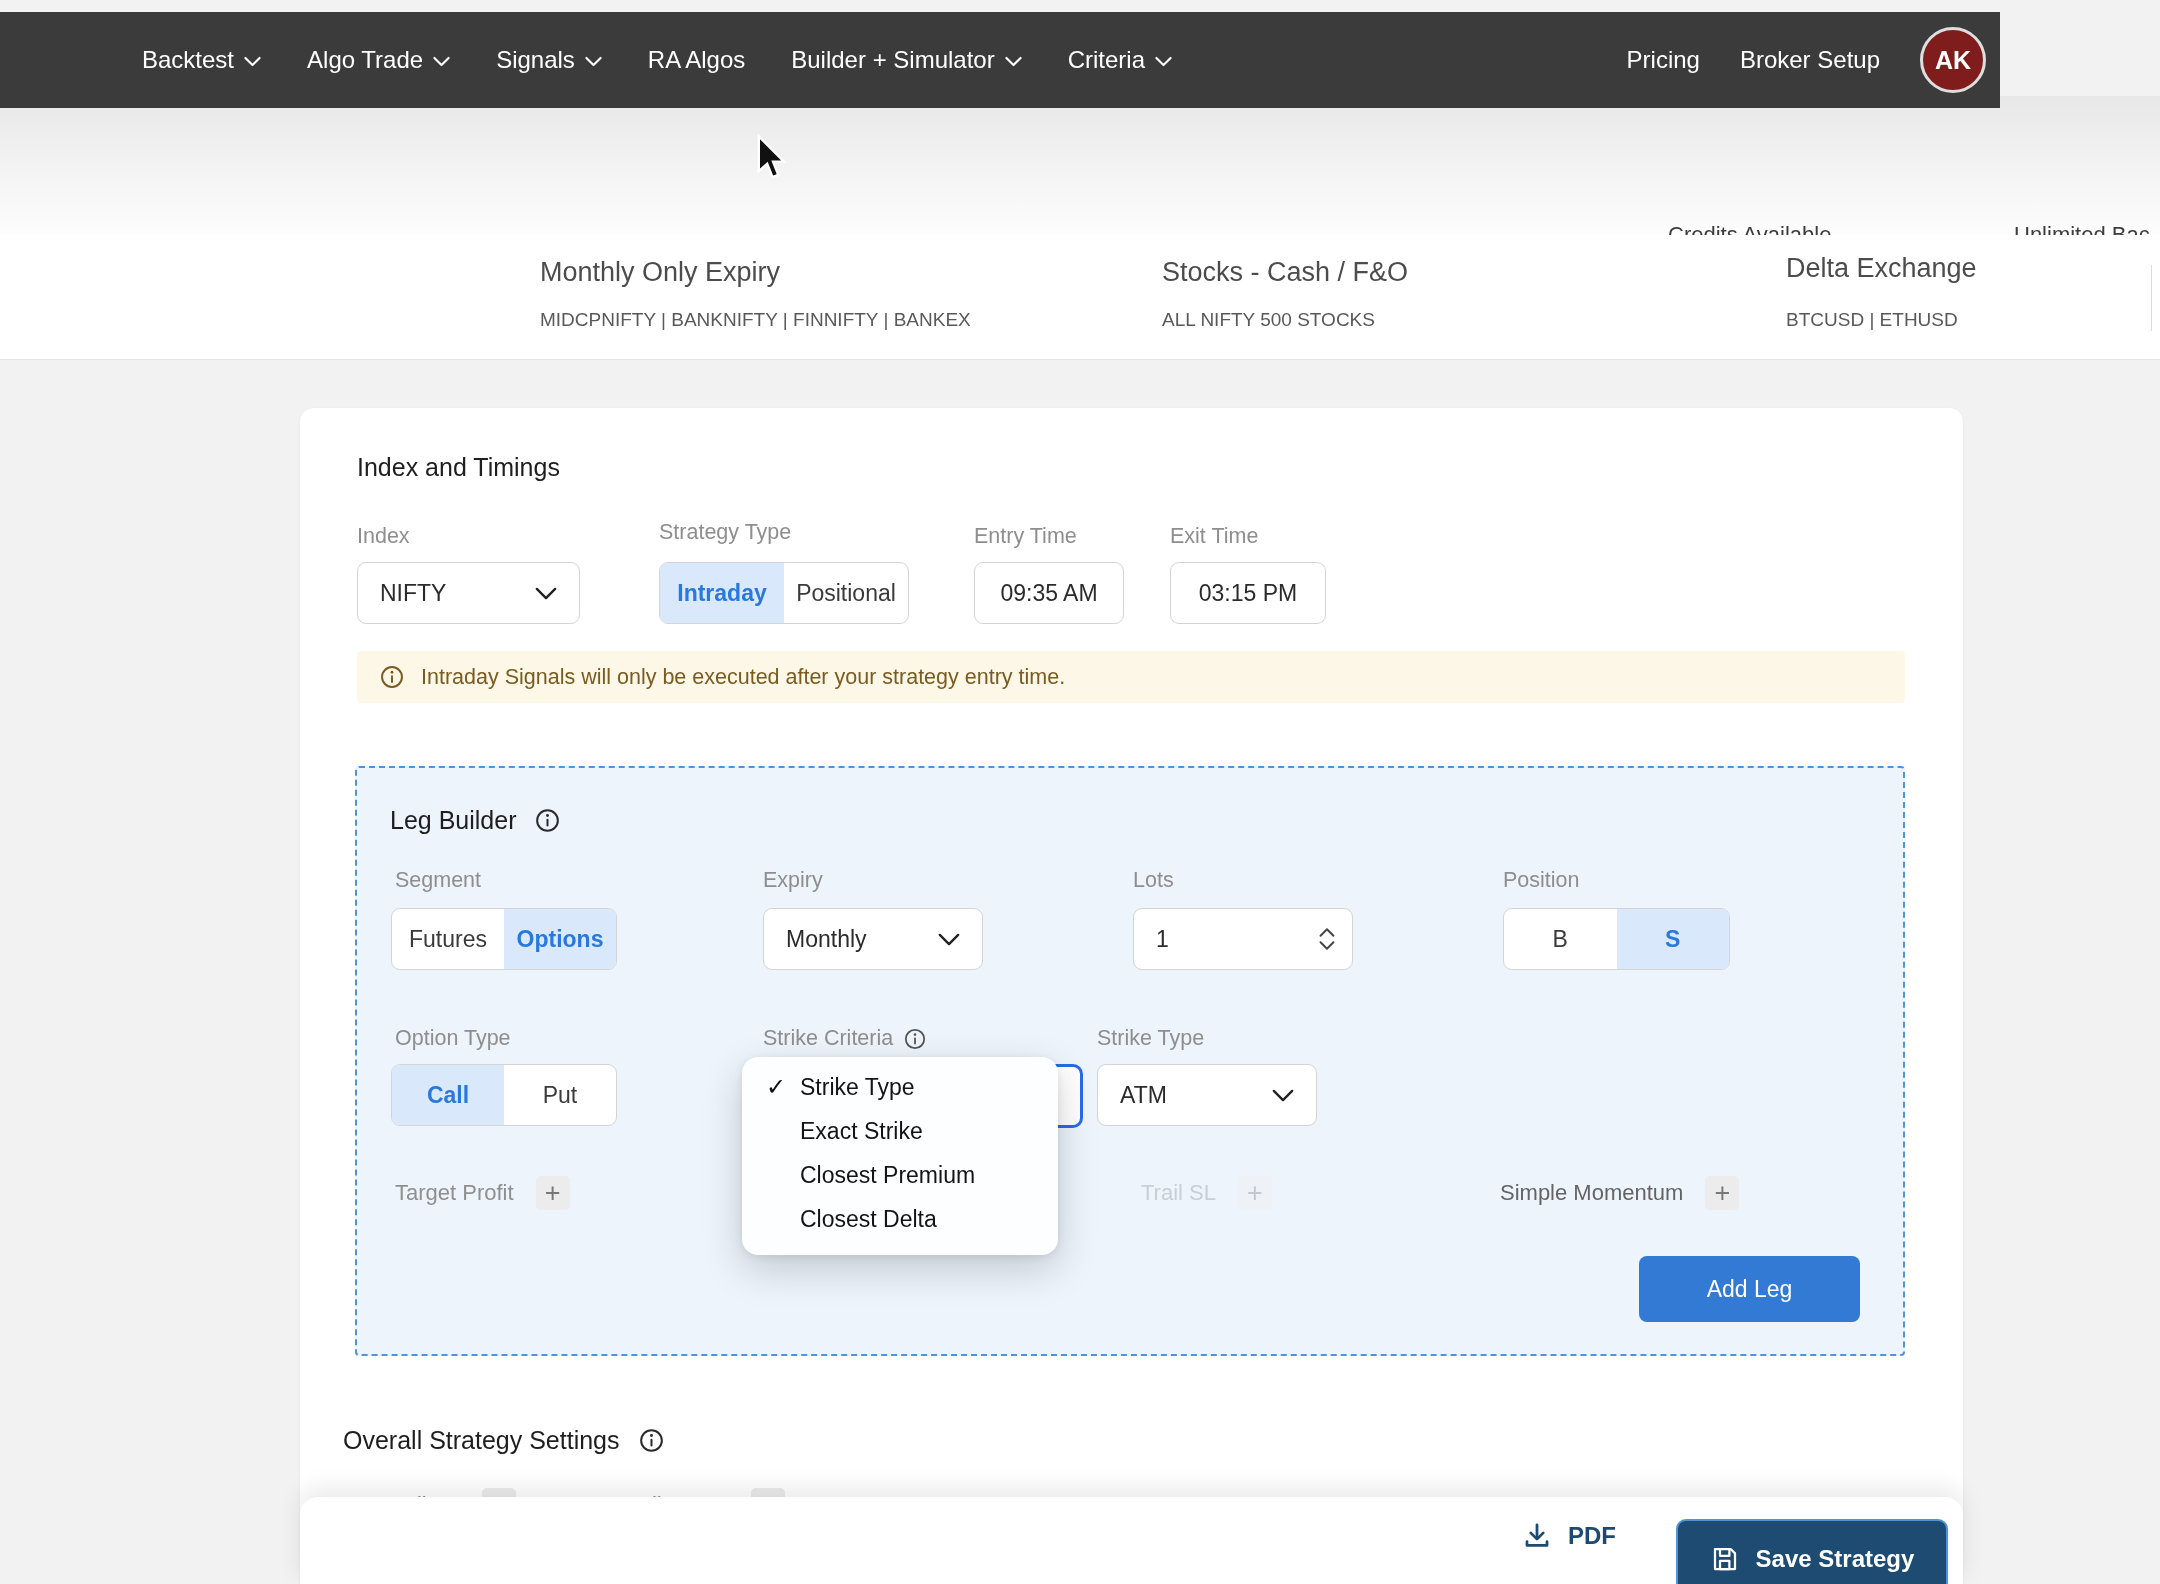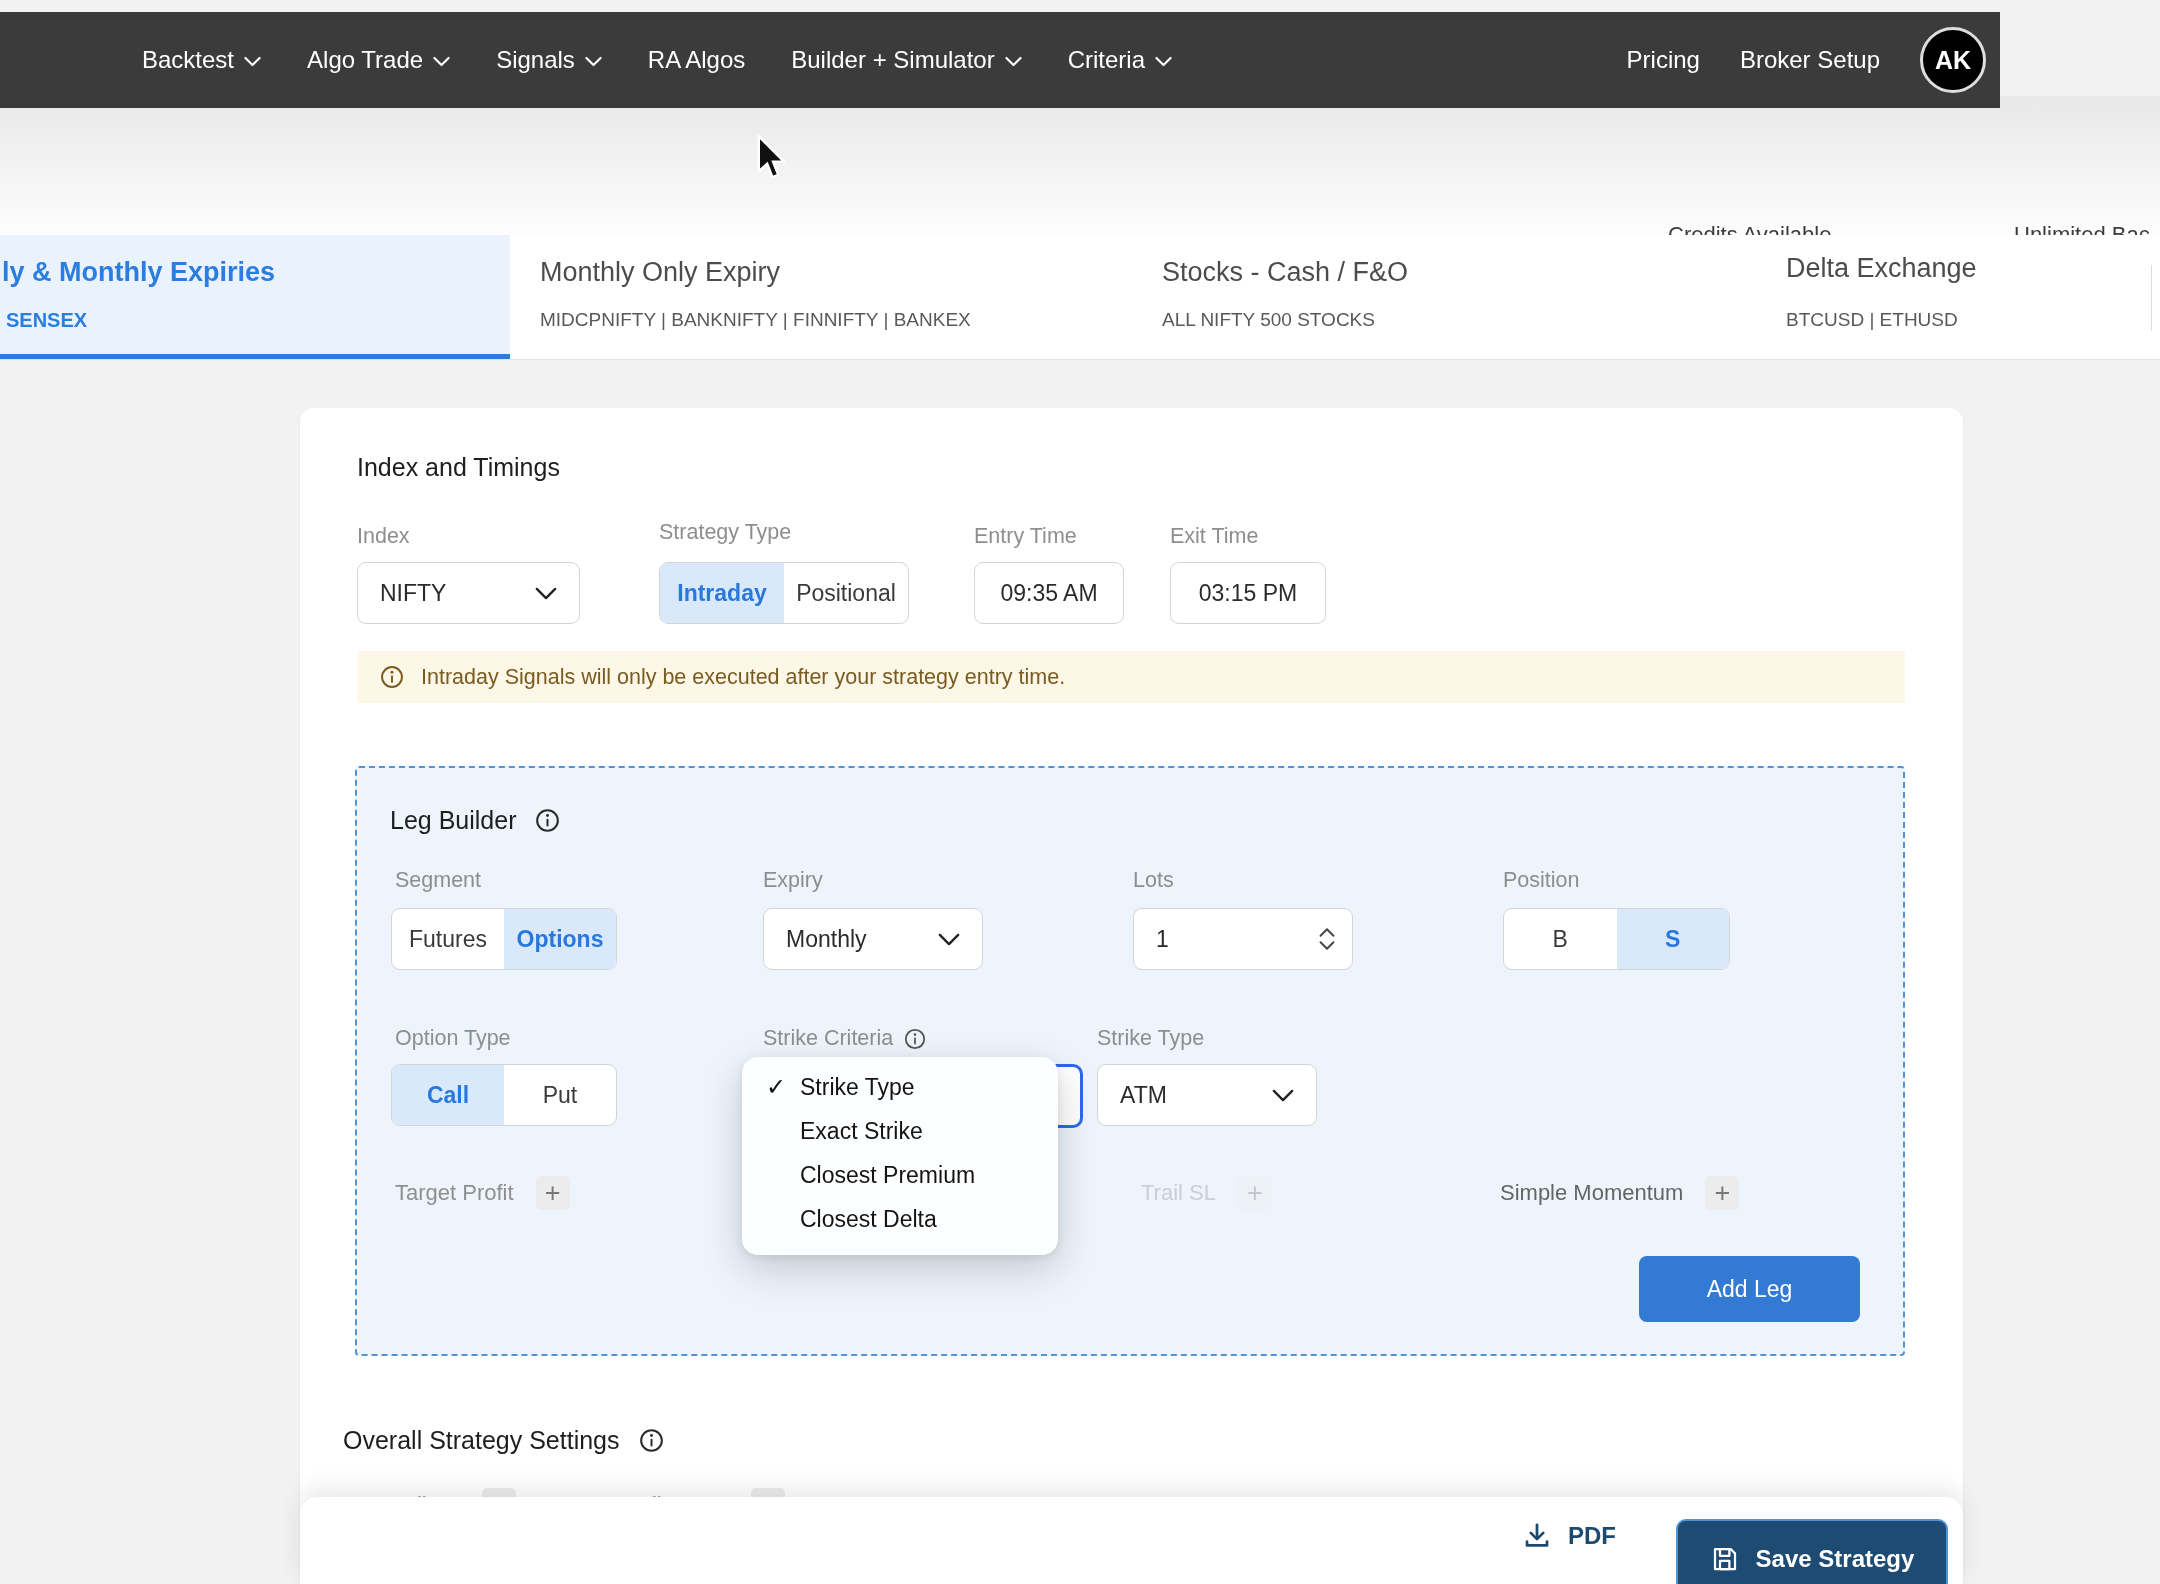--- a/index.html
+++ b/index.html
@@ -7,21 +7,21 @@
        font-family:"Liberation Sans",sans-serif;background:#f2f2f2;}
   .abs{position:absolute;}
 
   
   .nav{position:absolute;left:0;top:12px;width:2000px;height:96px;background:#3b3b3b;z-index:20;}
   .nav-left{position:absolute;left:142px;top:0;height:96px;display:flex;align-items:center;gap:46px;}
   .nav-item{display:flex;align-items:center;gap:10px;color:#fff;font-size:24px;cursor:pointer;white-space:nowrap;}
   .nav-item svg{width:17px;height:11px;margin-top:3px;}
   .nav-right{position:absolute;right:14px;top:0;height:96px;display:flex;align-items:center;gap:40px;}
   .nav-link{color:#fff;font-size:24px;white-space:nowrap;cursor:pointer;}
-  .avatar{width:60px;height:60px;border-radius:50%;background:#000000;border:3px solid #dedede;
+  .avatar{width:60px;height:60px;border-radius:50%;background:#7f1d1d;border:3px solid #dedede;
           color:#fff;font-size:25px;font-weight:bold;display:flex;align-items:center;justify-content:center;}
 
   
   .header{position:absolute;left:0;top:96px;width:2160px;height:139px;
           background:linear-gradient(#e8e8e8,#fdfdfd);}
   .page-title{position:absolute;left:2px;top:144px;font-size:34px;font-weight:600;color:#2e2e2e;white-space:nowrap;}
   .pdf-btn{position:absolute;left:205px;top:142px;width:162px;height:54px;background:#fff;border:1px solid #d4d4d4;
            border-radius:9px;display:flex;align-items:center;justify-content:center;gap:13px;cursor:pointer;}
   .pdf-btn svg{width:26px;height:26px;color:#2e6fd8;}
   .pdf-btn span{color:#2e6fd8;font-size:22px;font-weight:bold;}
@@ -164,24 +164,20 @@
       <span class="credits-add">Add</span>
     </div>
   </div>
   <div class="plan">
     <div class="plan-label">Unlimited Bac</div>
     <div class="plan-date">Jan 23, 202</div>
   </div>
 </div>
 
 <div class="tabs">
-  <div class="tab active" style="left:0;width:510px;">
-    <span class="tab-title" style="left:2px;">ly &amp; Monthly Expiries</span>
-    <span class="tab-sub" style="left:6px;">SENSEX</span>
-  </div>
   <div class="tab" style="left:510px;width:638px;">
     <span class="tab-title" style="left:30px;">Monthly Only Expiry</span>
     <span class="tab-sub" style="left:30px;">MIDCPNIFTY | BANKNIFTY | FINNIFTY | BANKEX</span>
   </div>
   <div class="tab" style="left:1148px;width:610px;">
     <span class="tab-title" style="left:14px;">Stocks - Cash / F&amp;O</span>
     <span class="tab-sub" style="left:14px;">ALL NIFTY 500 STOCKS</span>
   </div>
   <div class="tab" style="left:1758px;width:393px;">
     <span class="tab-title" style="left:28px;top:18px;">Delta Exchange</span>

